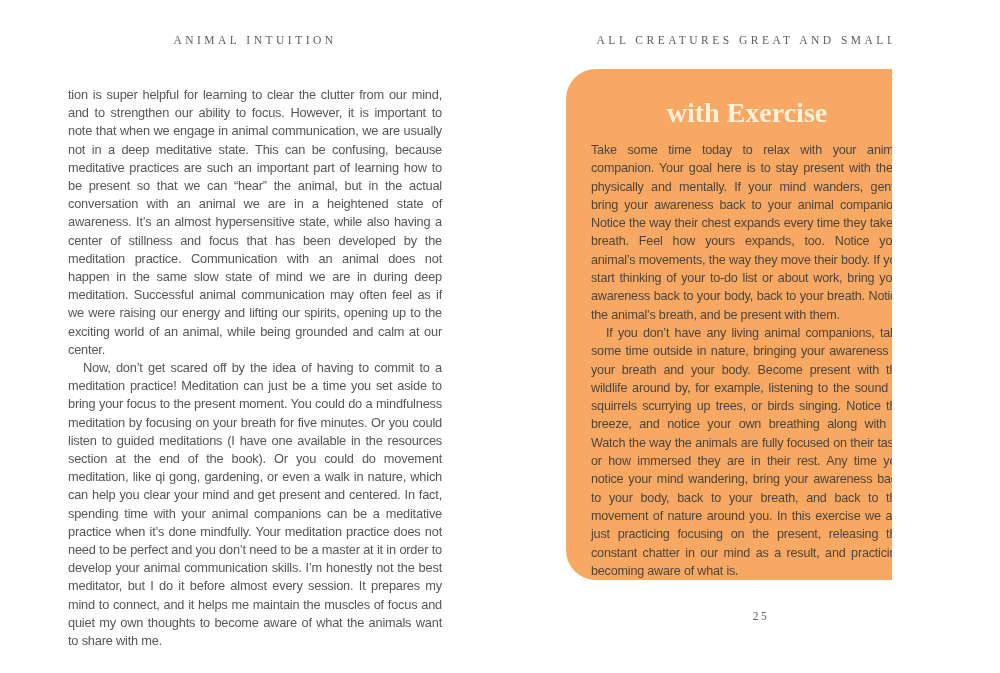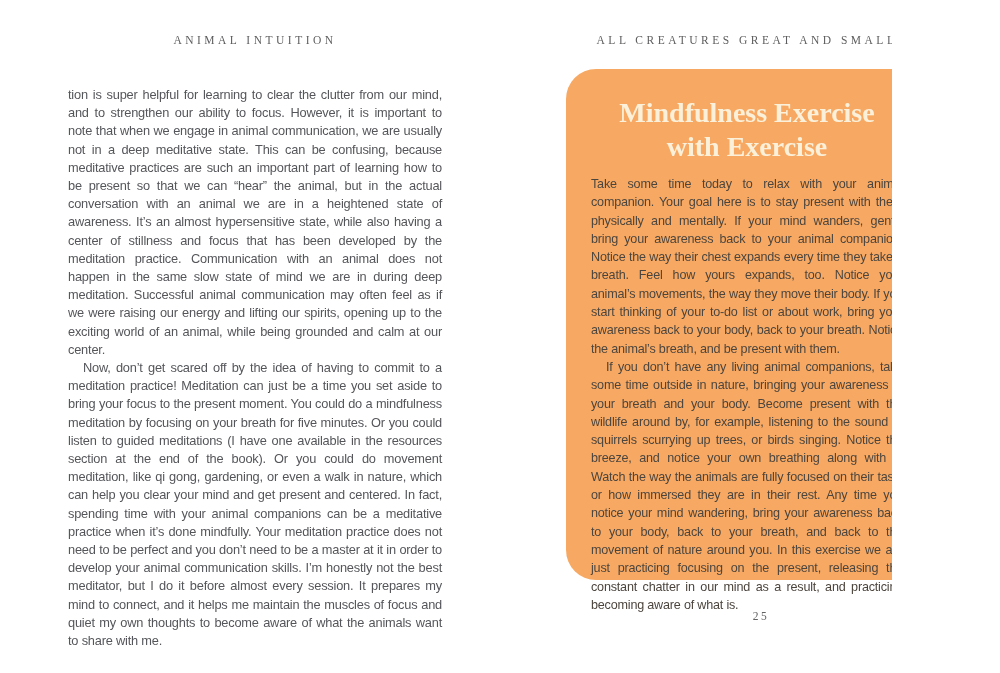--- a/index.html
+++ b/index.html
@@ -98,21 +98,20 @@
   <div class="body-text">
     <p>tion is super helpful for learning to clear the clutter from our mind, and to strengthen our ability to focus. However, it is important to note that when we engage in animal communication, we are usually not in a deep meditative state. This can be confusing, because meditative practices are such an important part of learning how to be present so that we can “hear” the animal, but in the actual conversation with an animal we are in a heightened state of awareness. It’s an almost hypersensitive state, while also having a center of stillness and focus that has been developed by the meditation practice. Communication with an animal does not happen in the same slow state of mind we are in during deep meditation. Successful animal communication may often feel as if we were raising our energy and lifting our spirits, opening up to the exciting world of an animal, while being grounded and calm at our center.</p>
     <p>Now, don’t get scared off by the idea of having to commit to a meditation practice! Meditation can just be a time you set aside to bring your focus to the present moment. You could do a mindfulness meditation by focusing on your breath for five minutes. Or you could listen to guided meditations (I have one available in the resources section at the end of the book). Or you could do movement meditation, like qi gong, gardening, or even a walk in nature, which can help you clear your mind and get present and centered. In fact, spending time with your animal companions can be a meditative practice when it’s done mindfully. Your meditation practice does not need to be perfect and you don’t need to be a master at it in order to develop your animal communication skills. I’m honestly not the best meditator, but I do it before almost every session. It prepares my mind to connect, and it helps me maintain the muscles of focus and quiet my own thoughts to become aware of what the animals want to share with me.</p>
   </div>
 
 
   <div class="running-head right">ALL CREATURES GREAT AND SMALL</div>
 
   <div class="exercise-box" id="exercise-box" style="background: rgb(247, 169, 99);">
     <h2 class="exercise-title" id="exercise-title" style="color: rgb(251, 241, 218);">
-      <span>Mindfulness Exercise</span>
       <span>with Exercise</span>
     </h2>
     <div class="exercise-body">
       <p>Take some time today to relax with your animal companion. Your goal here is to stay present with them physically and mentally. If your mind wanders, gently bring your awareness back to your animal companion. Notice the way their chest expands every time they take a breath. Feel how yours expands, too. Notice your animal’s movements, the way they move their body. If you start thinking of your to-do list or about work, bring your awareness back to your body, back to your breath. Notice the animal’s breath, and be present with them.</p>
       <p>If you don’t have any living animal companions, take some time outside in nature, bringing your awareness to your breath and your body. Become present with the wildlife around by, for example, listening to the sound of squirrels scurrying up trees, or birds singing. Notice the breeze, and notice your own breathing along with it. Watch the way the animals are fully focused on their task, or how immersed they are in their rest. Any time you notice your mind wandering, bring your awareness back to your body, back to your breath, and back to the movement of nature around you. In this exercise we are just practicing focusing on the present, releasing the constant chatter in our mind as a result, and practicing becoming aware of what is.</p>
     </div>
   </div>
 
   <div class="page-number right">25</div>
 

